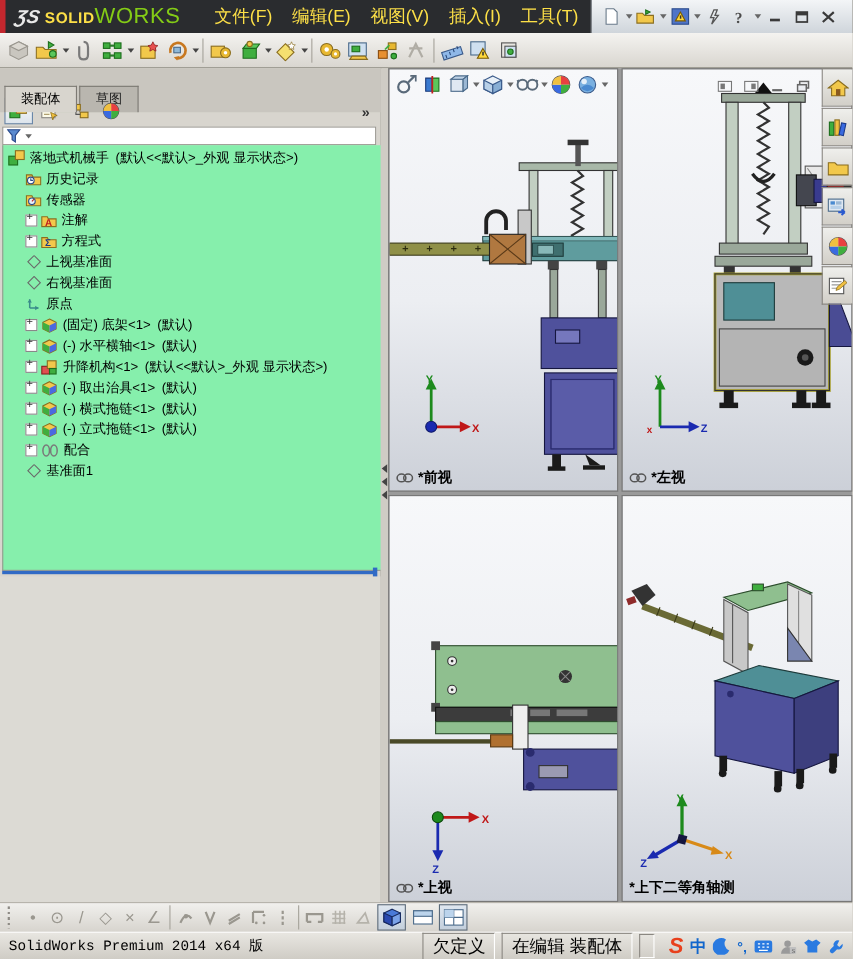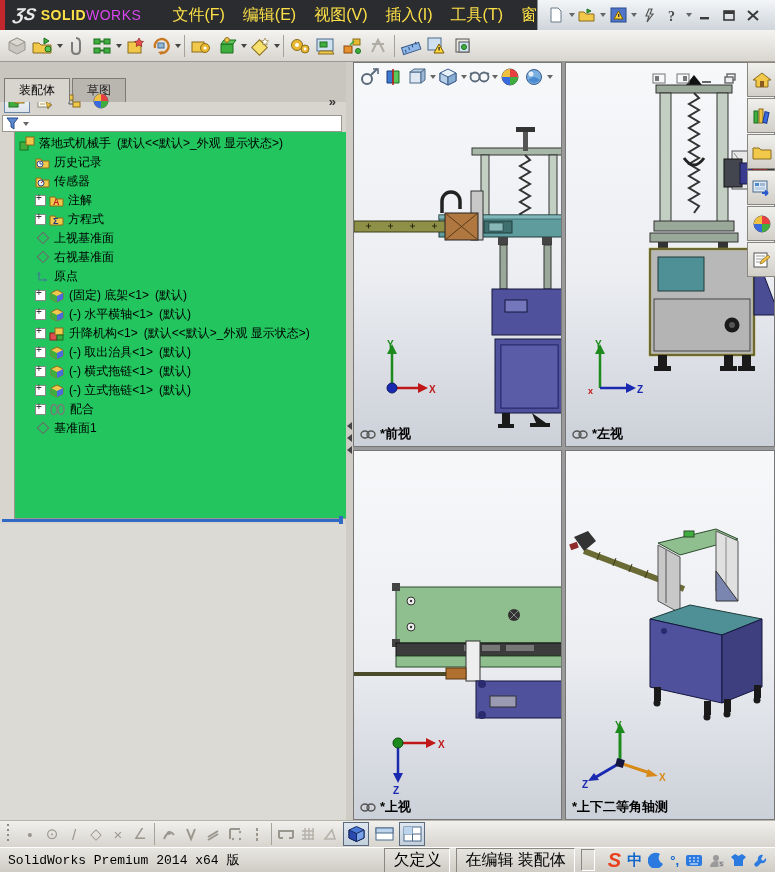--- a/index.html
+++ b/index.html
@@ -6,21 +6,21 @@
   body{width:775px;height:872px;overflow:hidden;position:relative;
        font-family:"Liberation Sans",sans-serif;font-size:12px;color:#000;background:#d6d3cc}
   #app{position:absolute;left:0;top:0;width:775px;height:872px}
 
   
   .titlebar{position:absolute;left:0;top:0;width:775px;height:30px;background:#2a2c2f;display:flex;align-items:center}
   .redstrip{position:absolute;left:0;top:0;width:5px;height:30px;background:#c3272e}
   .logo{margin-left:14px;display:flex;align-items:baseline;color:#fff;white-space:nowrap}
   .logo .glyph{font-style:italic;font-weight:bold;font-size:17px;transform:skewX(-12deg);margin-right:5px;color:#e9e9e9}
   .logo .solid{font-weight:bold;font-size:14px;letter-spacing:.5px;color:#fde047}
-  .logo .works{font-weight:normal;font-size:14px;letter-spacing:.5px;color:#d946ef}
+  .logo .works{font-weight:normal;font-size:20px;letter-spacing:.5px;color:#84cc16}
   .menus{display:flex;margin-left:22px;color:#fde047;font-size:16px}
   .menus .mi{padding:4px 9px;cursor:default}
   .search-btn{width:24px;height:22px;display:flex;align-items:center;justify-content:center}
   .qat{position:absolute;right:0;top:0;height:30px;width:238px;display:flex;align-items:center;
        background:linear-gradient(#f3f5f7,#cfd5db);border-left:1px solid #8d9298;padding-left:6px;box-sizing:border-box}
   .qbtn{width:24px;height:22px;display:flex;align-items:center;justify-content:center}
   .caret{width:0;height:0;border-left:3px solid transparent;border-right:3px solid transparent;border-top:4px solid #444;margin-left:1px}
   .caret.lite{border-top-color:#666}
   .winbtn{width:22px;height:18px;display:flex;align-items:center;justify-content:center;margin-left:2px}
 
@@ -35,21 +35,21 @@
   .leftpanel{position:absolute;left:0;top:62px;width:346px;height:758px;background:#d8d5ce;border-right:1px solid #8a8781}
   .tabs{position:absolute;left:0;top:0;width:100%;height:40px;background:#c9c6bf;display:flex;align-items:flex-end;padding-left:4px;box-sizing:border-box}
   .tab{padding:3px 14px;border:1px solid #7d7a74;border-bottom:none;font-size:12px}
   .tab.active{background:#d8d5ce;position:relative;z-index:2}
   .tab.inactive{background:#b9b6af;color:#222;margin-left:2px}
   .fmrow{position:absolute;left:0;top:26px;width:100%;height:26px;display:flex;align-items:center;padding-left:4px;box-sizing:border-box}
   .fmbtn{width:24px;height:22px;display:flex;align-items:center;justify-content:center;border:1px solid transparent;margin-right:2px}
   .fmbtn.active{border:1px solid #6a87a8;background:linear-gradient(#fdfdfb,#dce4ec)}
   .fmchevron{margin-left:auto;margin-right:10px;font-weight:bold;color:#333;font-size:13px}
   .filterrow{position:absolute;left:2px;top:53px;width:340px;height:17px;background:#fff;border:1px solid #9a978f;display:flex;align-items:center;padding-left:3px;box-sizing:border-box}
-  .tree{position:absolute;left:14px;top:70px;width:392px;height:387px;background:#22c55e;border:1px solid #9a978f;border-top:none;overflow:hidden;padding-top:2px;box-sizing:border-box}
+  .tree{position:absolute;left:2px;top:70px;width:392px;height:387px;background:#86efac;border:1px solid #9a978f;border-top:none;overflow:hidden;padding-top:2px;box-sizing:border-box}
   .trow{height:19px;display:flex;align-items:center;white-space:nowrap}
   .plusbox{width:9px;height:9px;border:1px solid #888;background:#fff;position:relative;margin-right:3px;flex:none}
   .plusbox::before{content:"+";position:absolute;left:0px;top:-3px;font-size:10px;color:#333;line-height:1}
   .tindent0{padding-left:4px}.tindent1{padding-left:20px}
   .ticon{flex:none;margin-right:4px}
   .tlabel{font-size:12px}
   .tconfig{font-size:12px;margin-left:6px}
   .rollback{position:absolute;left:2px;top:457px;width:340px;height:3px;background:#316ac5}
   .rollback::after{content:"";position:absolute;right:-1px;top:-3px;width:4px;height:9px;background:#316ac5}
   .panelrest{position:absolute;left:0;top:462px;width:100%;height:296px;background:#dcdad4}

